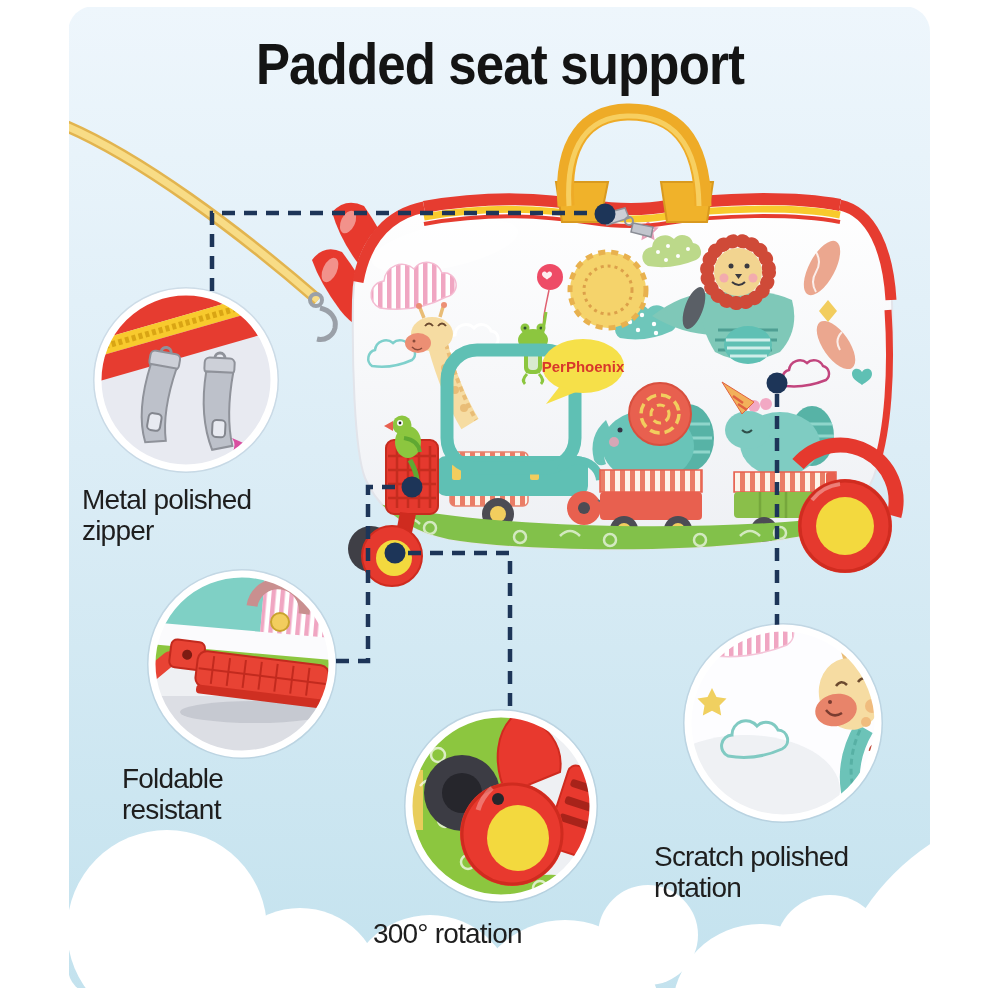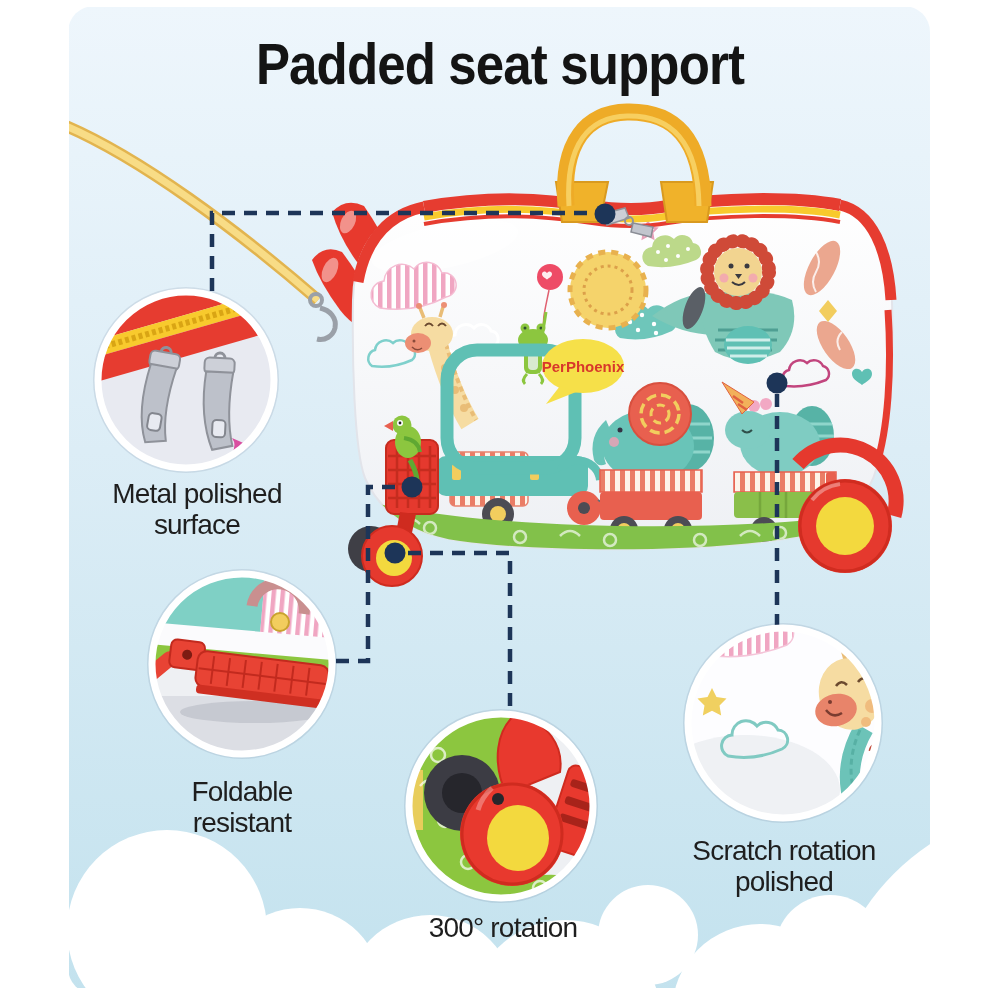--- a/index.html
+++ b/index.html
@@ -2,24 +2,24 @@
 <html><head>
 <meta charset="utf-8">
 <style>
   html,body{margin:0;padding:0;background:#fff;}
   .stage{position:relative;width:1000px;height:1000px;overflow:hidden;background:#fff;
          font-family:"Liberation Sans",sans-serif;}
   .scene{position:absolute;left:0;top:0;width:1000px;height:1000px;}
   .title{position:absolute;left:0;top:30px;width:1000px;margin:0;text-align:center;
          font-size:58px;font-weight:bold;color:#141414;letter-spacing:-1px;
          transform:scaleX(.88);transform-origin:center;z-index:3;}
-  .lbl{position:absolute;text-align:center;color:#1e1e1e;font-size:28px;line-height:1.12;
-       letter-spacing:-0.8px;z-index:3;}
+  .lbl{position:absolute;color:#1e1e1e;font-size:28px;line-height:1.12;
+       letter-spacing:-0.8px;z-index:3;margin-top:6px;}
   .lbl-zipper{left:82px;top:478px;width:230px;}
-  .lbl-footrest{left:122px;top:776px;width:240px;}
+  .lbl-footrest{left:122px;top:757px;width:240px;}
   .lbl-rotation{left:373px;top:912px;width:260px;}
   .lbl-surface{left:654px;top:835px;width:260px;}
 </style>
 </head>
 <body>
 
 <div class="stage">
 
 <svg class="scene" viewBox="0 0 1000 1000">
   <defs>
@@ -444,27 +444,27 @@
     </g>
     <circle cx="783" cy="723" r="99" fill="none" stroke="rgba(29,53,88,0.10)" stroke-width="2"></circle>
     <circle cx="783" cy="723" r="95" fill="none" stroke="#ffffff" stroke-width="7"></circle>
   </g>
 </svg>
 
 <h1 class="title">Padded seat support</h1>
 
 <div class="lbl lbl-zipper">
   <div>Metal polished</div>
-  <div>surface</div>
+  <div>zipper</div>
 </div>
 <div class="lbl lbl-footrest">
   <div>Foldable</div>
   <div>resistant</div>
 </div>
 <div class="lbl lbl-rotation">
   <div>300° rotation</div>
 </div>
 <div class="lbl lbl-surface">
-  <div>Scratch rotation</div>
-  <div>polished</div>
+  <div>Scratch polished</div>
+  <div>rotation</div>
 </div>
 
 </div>
 
 </body></html>

